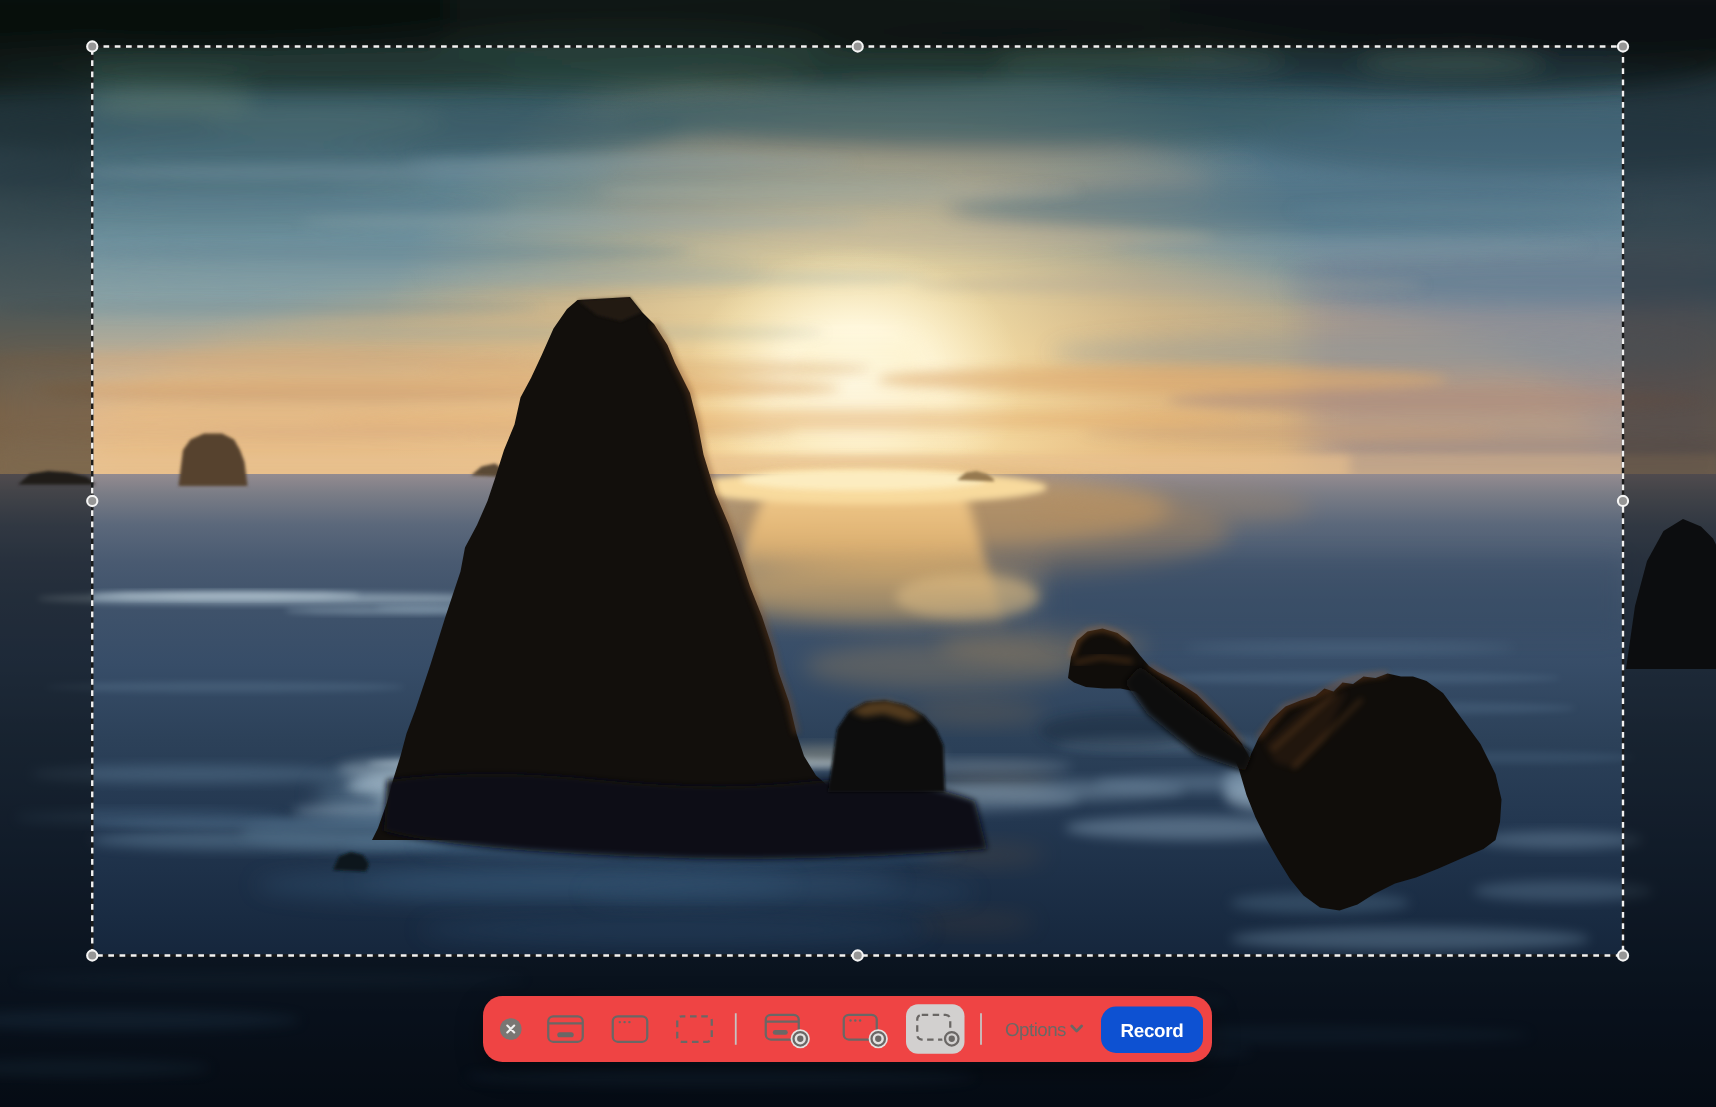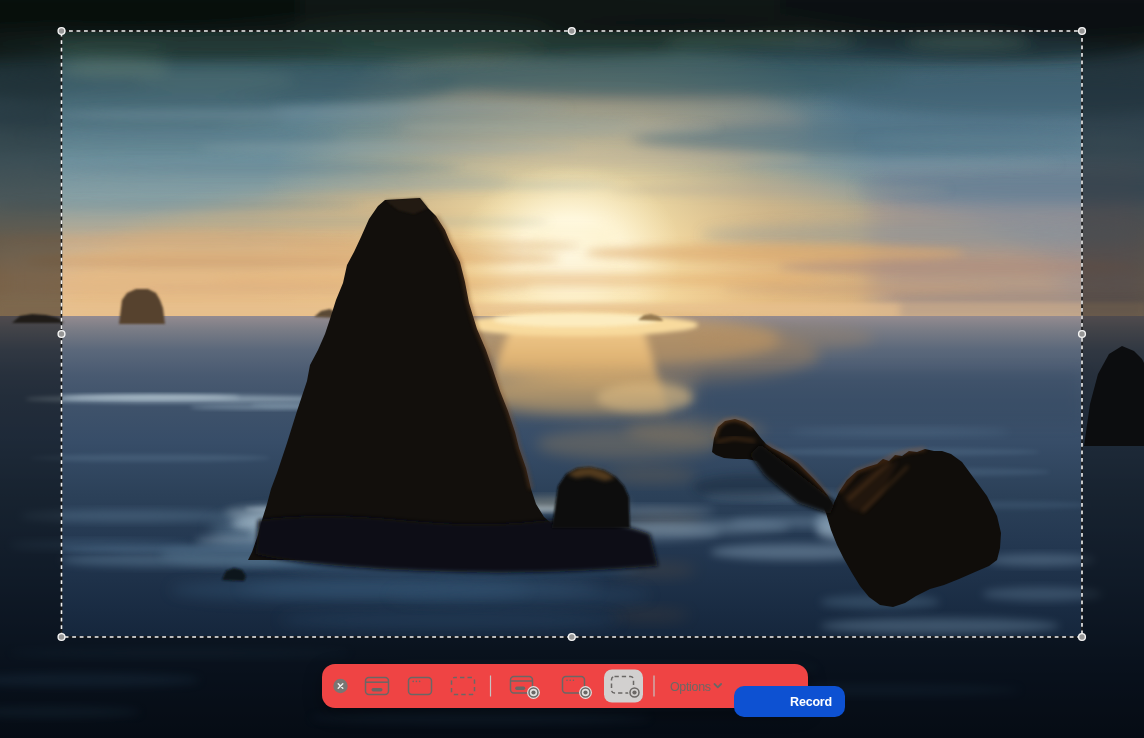--- a/index.html
+++ b/index.html
@@ -313,15 +313,15 @@
       <circle cx="312.5" cy="28.5" r="6.4" fill="#d2d0cf" stroke="none"></circle>
       <circle cx="312.5" cy="28.5" r="4.5"></circle>
       <circle cx="312.5" cy="28.5" r="2.1" fill="#6a6765" stroke="none"></circle>
 
       <path d="M332,11.5 V32.5" stroke="#c6c4c3" stroke-width="1.2"></path>
 
       <path d="M392.5,20 L395.8,23.4 L399.1,20" stroke-width="1.8" stroke-linecap="round" stroke-linejoin="round"></path>
     </g>
     <text x="348" y="26.5" font-size="12.5" letter-spacing="-0.35" fill="#6b6865">Options</text>
   </svg>
-  <div id="recordBtn" style="position:absolute;left:412px;top:22px;padding-left:43px;">Record</div>
+  <div id="recordBtn" style="position:absolute;left:412px;top:7px;">Record</div>
 </div>
 </div>
 
 </body></html>

